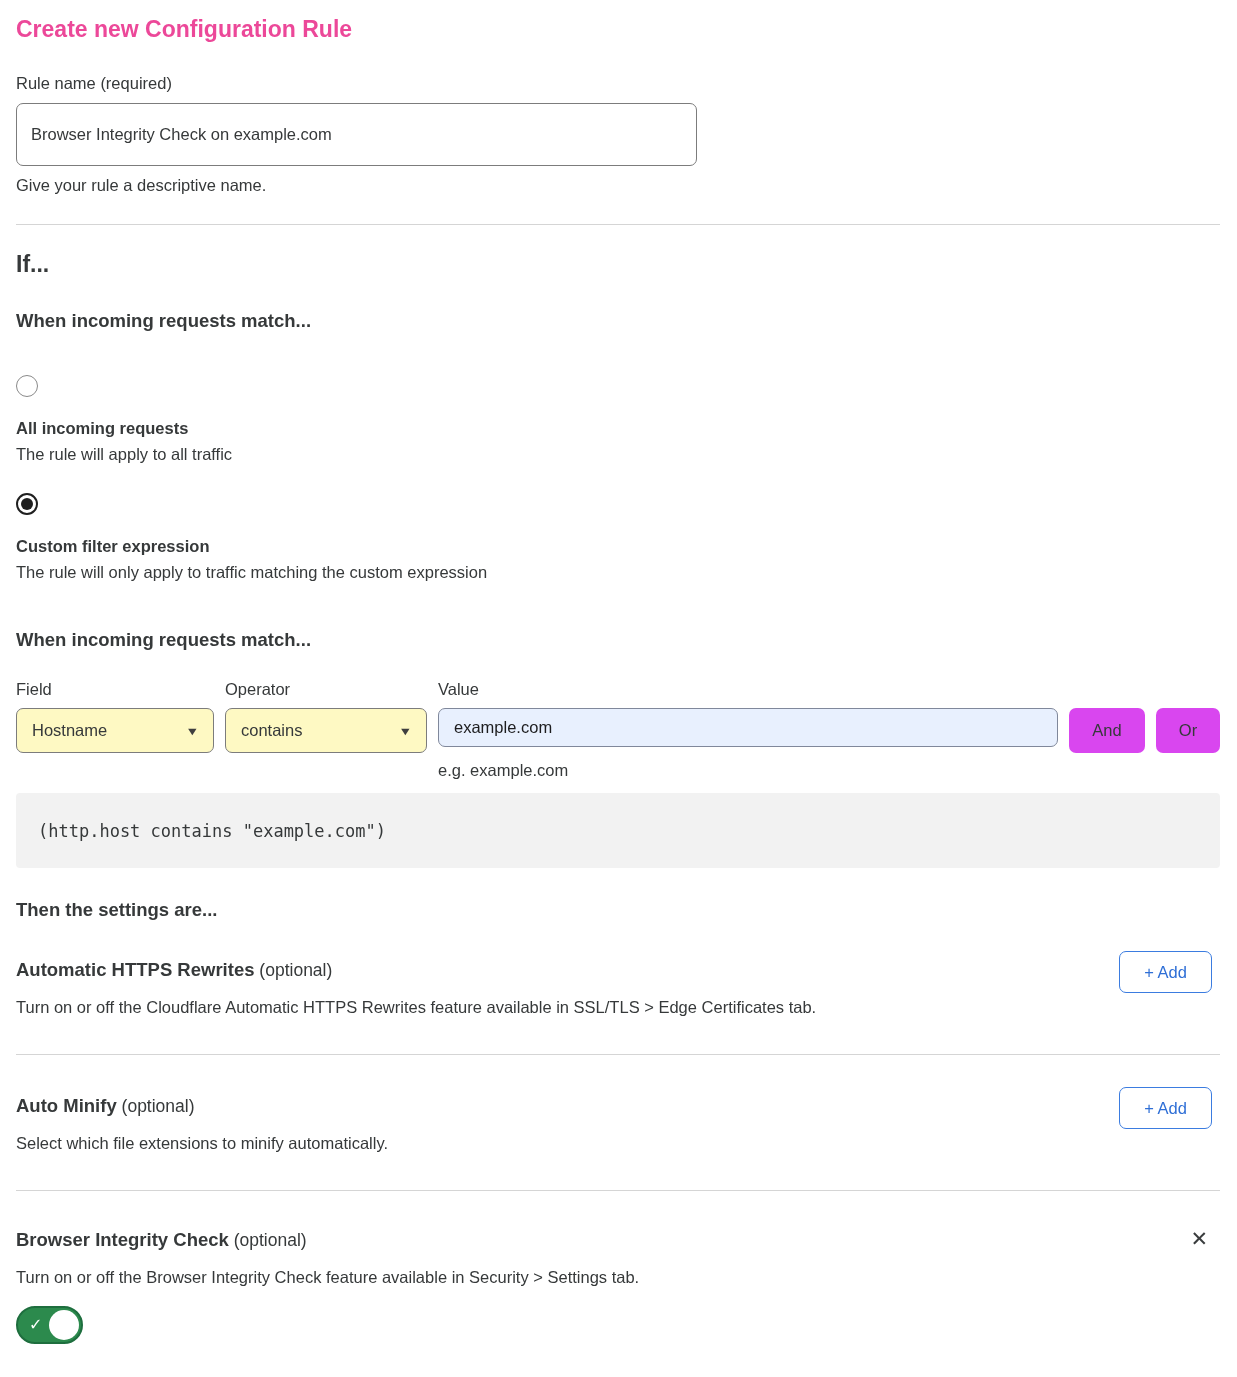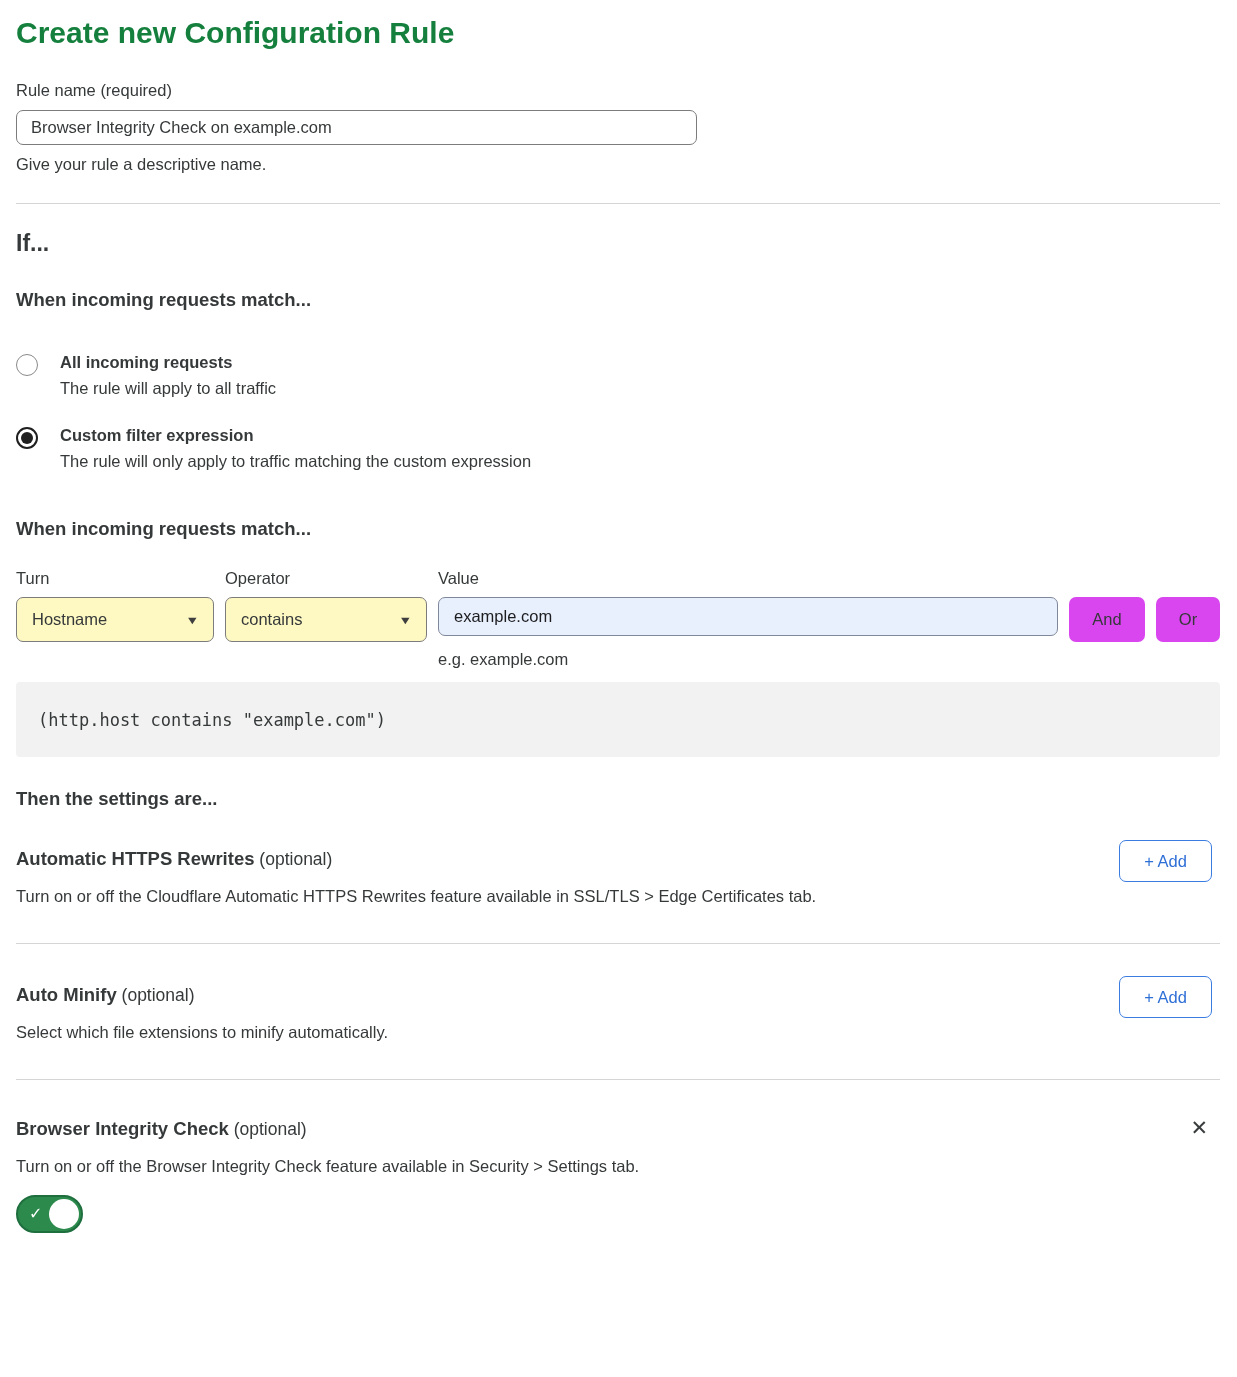--- a/index.html
+++ b/index.html
@@ -7,32 +7,32 @@
   body {
     width: 1237px;
     min-height: 1377px;
     font-family: "Liberation Sans", "DejaVu Sans", sans-serif;
     color: #36393a;
   }
   .container { padding: 0 17px 0 16px; position: relative; }
 
   .page-title {
     padding-top: 16px;
-    font-size: 30px;
+    font-size: 23px;
     font-weight: 700;
-    color: #15803d;
+    color: #ec4899;
   }
 
   .field-label { margin-top: 31px; font-size: 16.5px; }
 
   .text-input {
     display: block;
     margin-top: 10px;
     width: 681px;
-    height: 35px;
+    height: 63px;
     border: 1px solid #7c7c7c;
     border-radius: 7px;
     padding: 0 14px;
     font-size: 16.5px;
     font-family: "Liberation Sans", "DejaVu Sans", sans-serif;
     color: #36393a;
     background: #ffffff;
     outline: none;
   }
 
@@ -41,21 +41,21 @@
   .divider {
     border: none;
     border-top: 1px solid #d5d5d5;
     margin-top: 29px;
   }
 
   .if-heading { margin-top: 26px; font-size: 23px; font-weight: 700; }
 
   .match-heading { margin-top: 32px; font-size: 18.5px; font-weight: 700; }
 
-  .radio-option { display: flex; gap: 22px; cursor: pointer; }
+  .radio-option { display: flex; gap: 22px; cursor: pointer; flex-direction: column; }
   .radio-option.first { margin-top: 42px; }
   .radio-option.second { margin-top: 28px; }
 
   .radio-circle {
     flex: 0 0 auto;
     width: 22px; height: 22px;
     border-radius: 50%;
     border: 1.5px solid #8a8a8a;
     margin-top: 1px;
     background: #fff;
@@ -223,21 +223,21 @@
       </span>
     <div>
       <div class="radio-label">Custom filter expression</div>
       <div class="radio-desc">The rule will only apply to traffic matching the custom expression</div>
     </div>
   </div>
 
   <h3 class="match-heading" style="margin-top:47px;">When incoming requests match...</h3>
 
   <div class="builder">
-    <div class="col-label">Turn</div>
+    <div class="col-label">Field</div>
     <div class="col-label">Operator</div>
     <div class="col-label">Value</div>
     <div></div>
     <div></div>
 
     <div class="select-box">
       <span>Hostname</span>
       <span class="caret">▼</span>
     </div>
     <div class="select-box">

